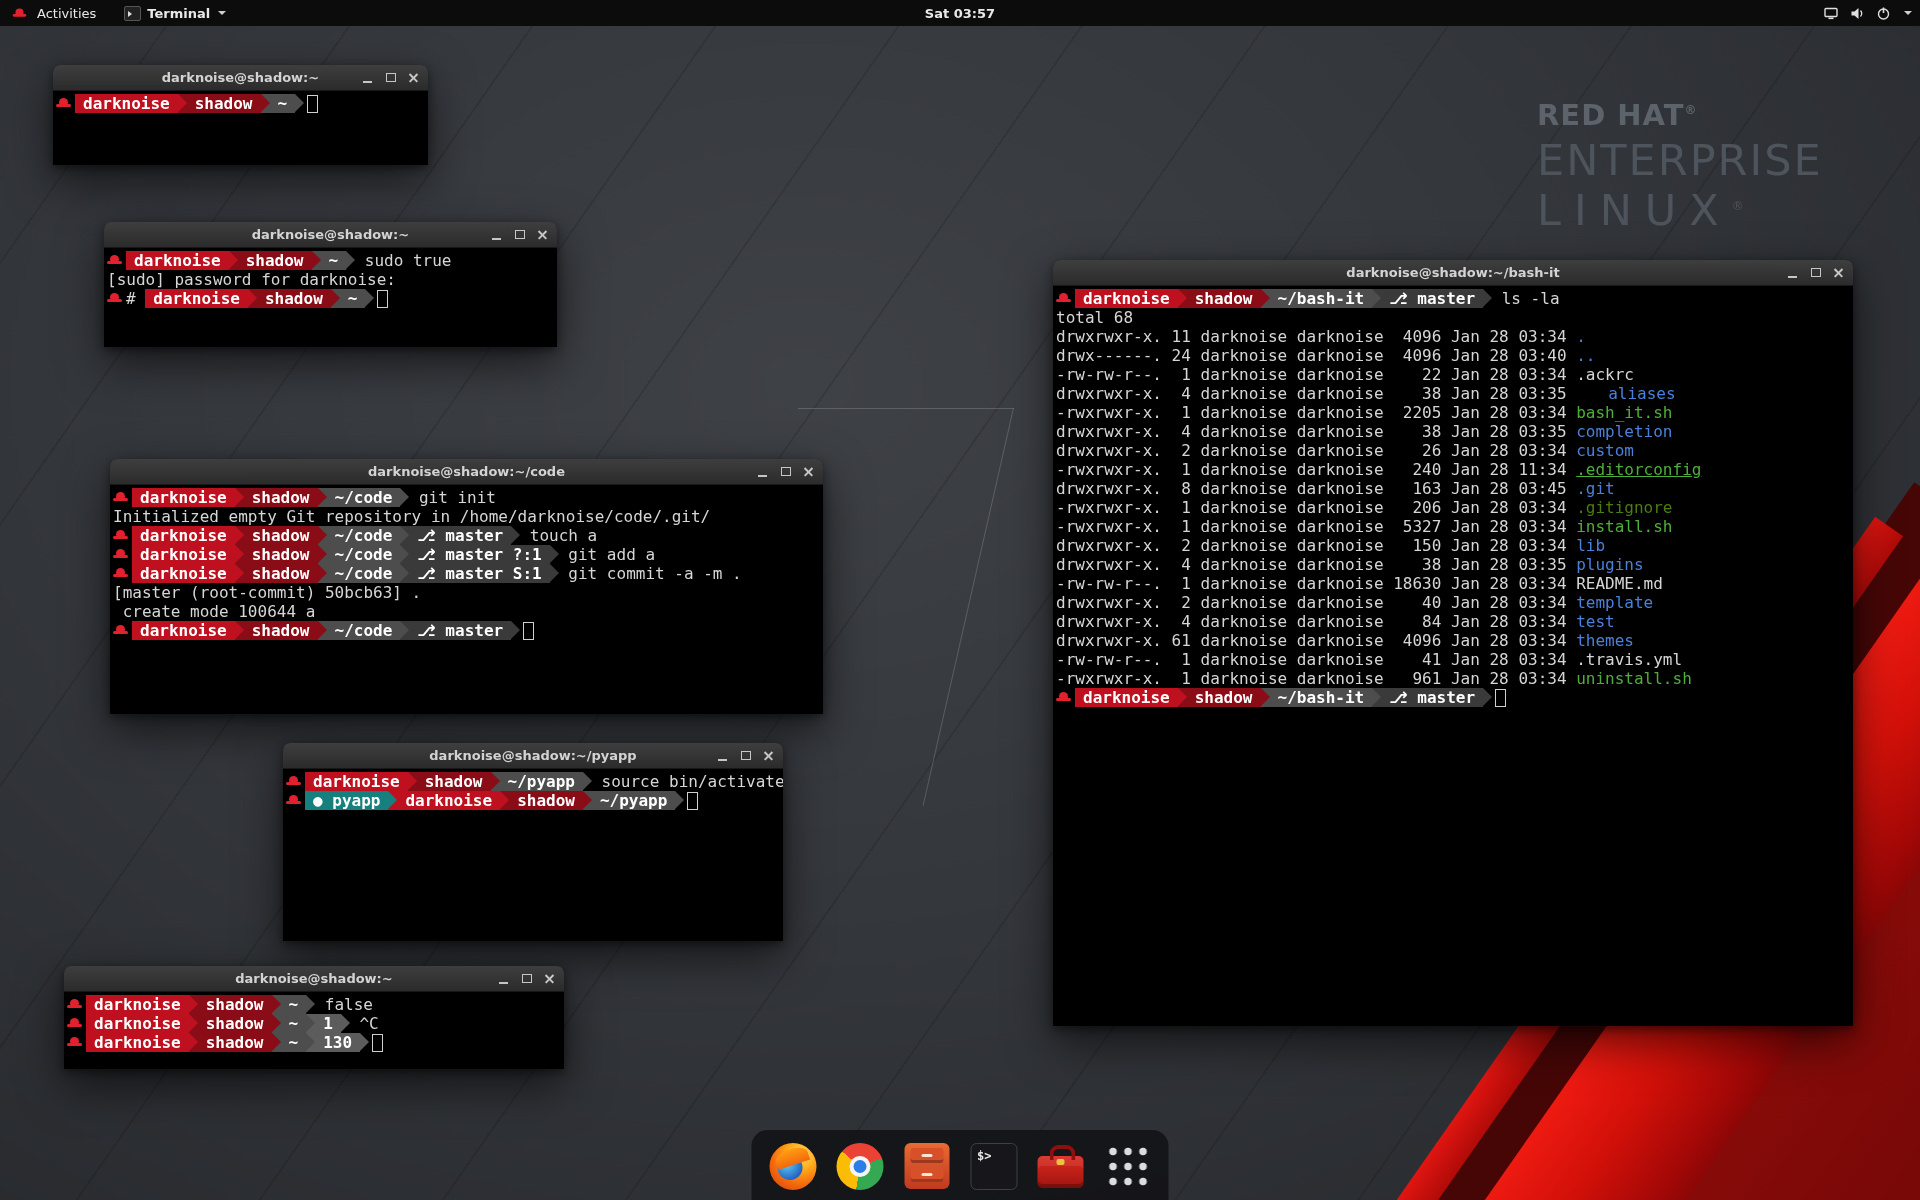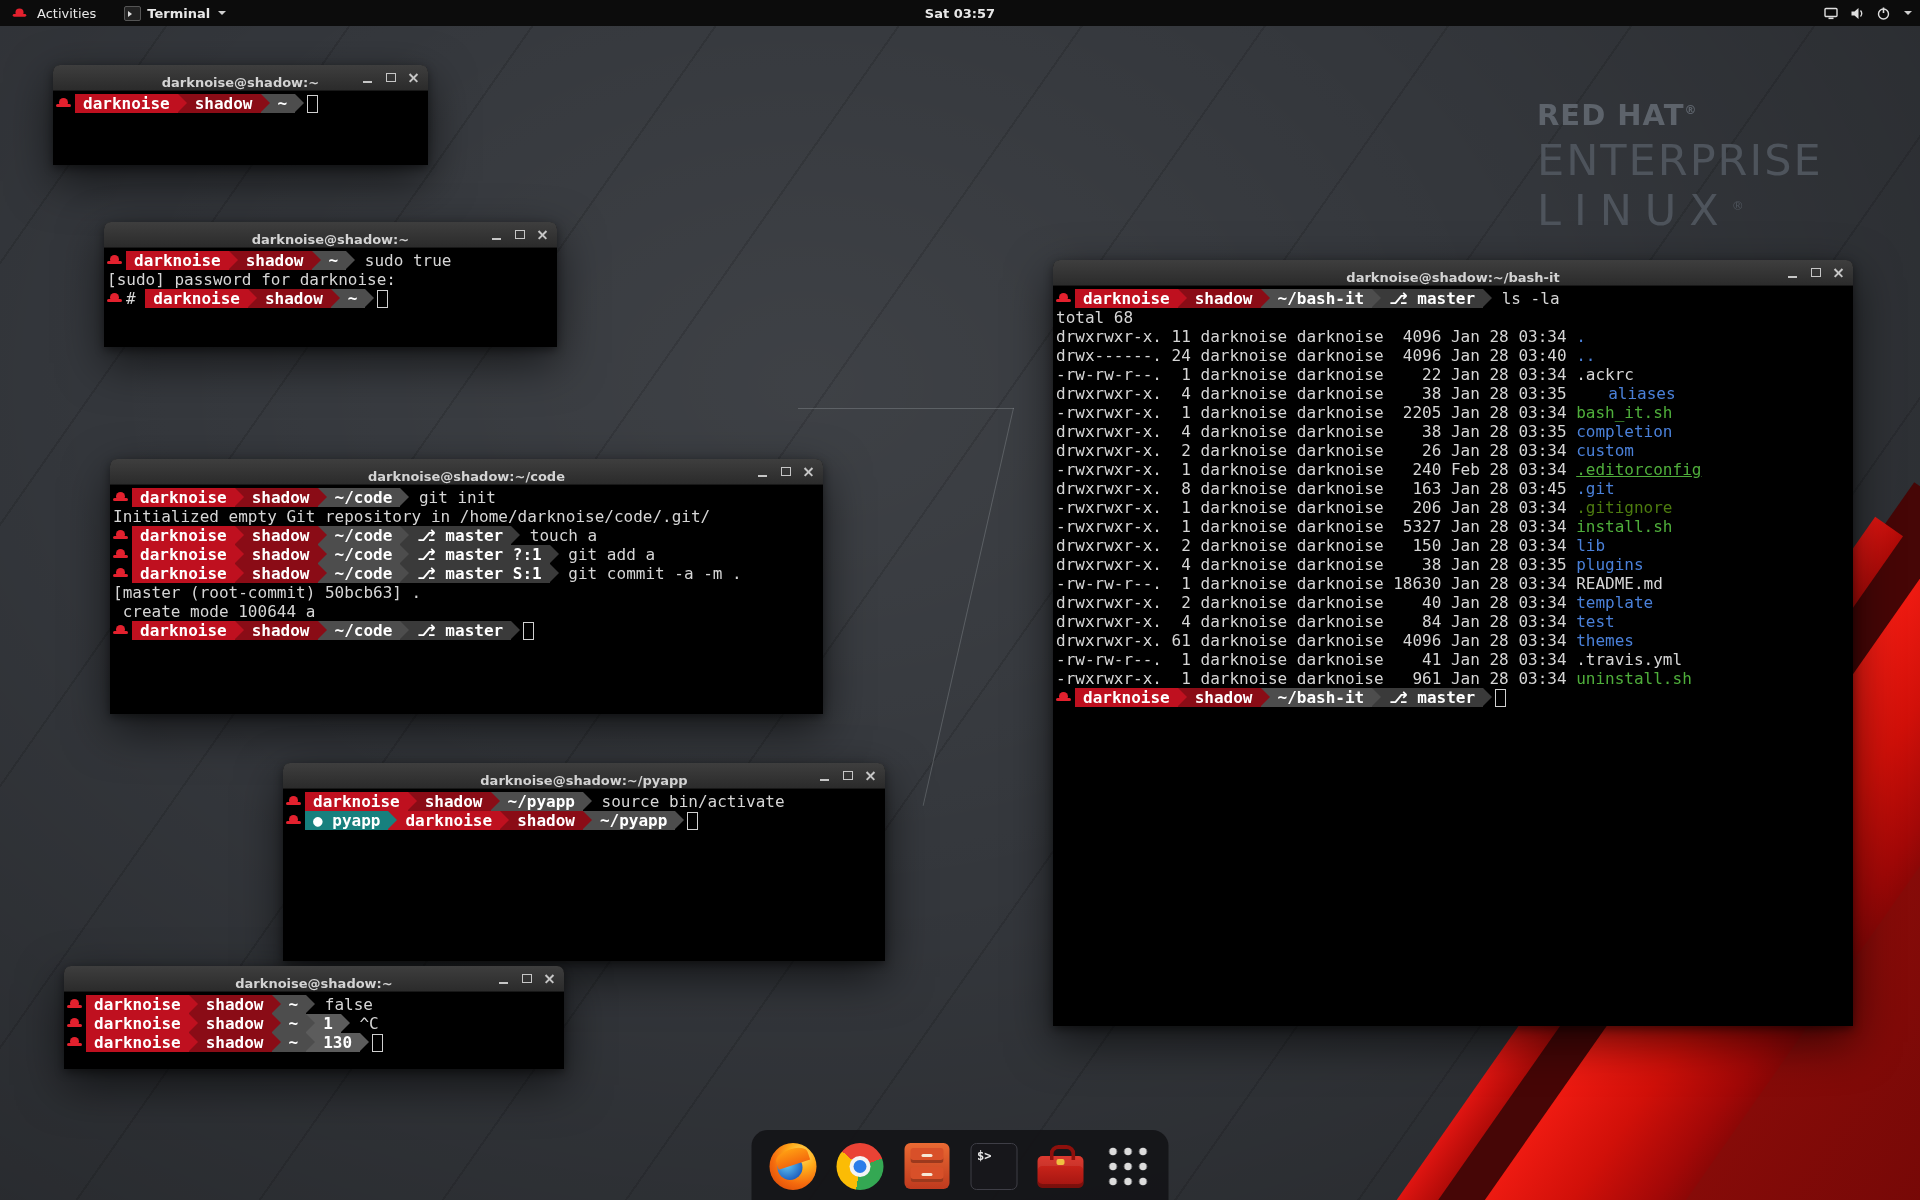--- a/index.html
+++ b/index.html
@@ -44,21 +44,21 @@
 
   
   .hat-icon{display:inline-block;width:15px;height:19px;position:relative;vertical-align:top;margin-right:4px;}
   .hat-icon::before{content:'';position:absolute;left:3px;top:4px;width:9px;height:6px;background:#e3212e;border-radius:5px 5px 1px 1px;}
   .hat-icon::after{content:'';position:absolute;left:0;top:10px;width:15px;height:3px;background:#e3212e;border-radius:2px;}
 
   
   .twin{position:absolute;background:#000;border-radius:8px 8px 0 0;z-index:10;
         box-shadow:0 16px 46px rgba(0,0,0,.6),0 3px 10px rgba(0,0,0,.45);}
   .tbar{height:25px;background:linear-gradient(#3e3e3e,#2b2b2b);border-radius:7px 7px 0 0;
-        border-bottom:1px solid #181818;position:relative;display:flex;align-items:flex-end;justify-content:center;}
+        border-bottom:1px solid #181818;position:relative;display:flex;align-items:center;justify-content:center;}
   .ttl{font-size:13px;font-weight:bold;color:#d3d3d3;}
   .wbtns{position:absolute;right:7px;top:0;height:25px;display:flex;align-items:center;gap:8px;}
   .wbtn{width:15px;height:15px;display:flex;align-items:center;justify-content:center;position:relative;}
   .btn-min::before{content:'';width:9px;height:2px;background:#c6c6c6;margin-top:8px;}
   .btn-max::before{content:'';width:8px;height:7px;border:1.5px solid #c6c6c6;}
   .btn-close::before,.btn-close::after{content:'';position:absolute;left:2px;top:7px;width:11px;height:1.8px;background:#c6c6c6;}
   .btn-close::before{transform:rotate(45deg);} .btn-close::after{transform:rotate(-45deg);}
   .tbody{position:absolute;left:0;right:0;top:26px;bottom:0;background:#000;padding:3px 0 0 3px;overflow:hidden;}
 
   .tline{height:19px;white-space:pre;font:16px/19px "DejaVu Sans Mono","DejaVu Sans",monospace;color:#d6d6d6;}
@@ -198,21 +198,21 @@
       <div class="tline"><span class="ttxt">Initialized empty Git repository in /home/darknoise/code/.git/</span></div>
       <div class="tline"><span class="hat-icon"></span><span class="pseg" style="background: rgb(191, 16, 31);">darknoise</span><span class="parrow" style="background: rgb(138, 12, 22);"><span class="ptri" style="border-left-color: rgb(191, 16, 31);"></span></span><span class="pseg" style="background: rgb(138, 12, 22);">shadow</span><span class="parrow" style="background: rgb(77, 77, 77);"><span class="ptri" style="border-left-color: rgb(138, 12, 22);"></span></span><span class="pseg" style="background: rgb(77, 77, 77);">~/code</span><span class="parrow" style="background: rgb(58, 58, 58);"><span class="ptri" style="border-left-color: rgb(77, 77, 77);"></span></span><span class="pseg" style="background: rgb(58, 58, 58);">⎇ master</span><span class="parrow" style="background: transparent;"><span class="ptri" style="border-left-color: rgb(58, 58, 58);"></span></span><span class="ttxt"> touch a</span></div>
       <div class="tline"><span class="hat-icon"></span><span class="pseg" style="background: rgb(191, 16, 31);">darknoise</span><span class="parrow" style="background: rgb(138, 12, 22);"><span class="ptri" style="border-left-color: rgb(191, 16, 31);"></span></span><span class="pseg" style="background: rgb(138, 12, 22);">shadow</span><span class="parrow" style="background: rgb(77, 77, 77);"><span class="ptri" style="border-left-color: rgb(138, 12, 22);"></span></span><span class="pseg" style="background: rgb(77, 77, 77);">~/code</span><span class="parrow" style="background: rgb(58, 58, 58);"><span class="ptri" style="border-left-color: rgb(77, 77, 77);"></span></span><span class="pseg" style="background: rgb(58, 58, 58);">⎇ master ?:1</span><span class="parrow" style="background: transparent;"><span class="ptri" style="border-left-color: rgb(58, 58, 58);"></span></span><span class="ttxt"> git add a</span></div>
       <div class="tline"><span class="hat-icon"></span><span class="pseg" style="background: rgb(191, 16, 31);">darknoise</span><span class="parrow" style="background: rgb(138, 12, 22);"><span class="ptri" style="border-left-color: rgb(191, 16, 31);"></span></span><span class="pseg" style="background: rgb(138, 12, 22);">shadow</span><span class="parrow" style="background: rgb(77, 77, 77);"><span class="ptri" style="border-left-color: rgb(138, 12, 22);"></span></span><span class="pseg" style="background: rgb(77, 77, 77);">~/code</span><span class="parrow" style="background: rgb(58, 58, 58);"><span class="ptri" style="border-left-color: rgb(77, 77, 77);"></span></span><span class="pseg" style="background: rgb(58, 58, 58);">⎇ master S:1</span><span class="parrow" style="background: transparent;"><span class="ptri" style="border-left-color: rgb(58, 58, 58);"></span></span><span class="ttxt"> git commit -a -m .</span></div>
       <div class="tline"><span class="ttxt">[master (root-commit) 50bcb63] .</span></div>
       <div class="tline"><span class="ttxt"> create mode 100644 a</span></div>
       <div class="tline"><span class="hat-icon"></span><span class="pseg" style="background: rgb(191, 16, 31);">darknoise</span><span class="parrow" style="background: rgb(138, 12, 22);"><span class="ptri" style="border-left-color: rgb(191, 16, 31);"></span></span><span class="pseg" style="background: rgb(138, 12, 22);">shadow</span><span class="parrow" style="background: rgb(77, 77, 77);"><span class="ptri" style="border-left-color: rgb(138, 12, 22);"></span></span><span class="pseg" style="background: rgb(77, 77, 77);">~/code</span><span class="parrow" style="background: rgb(58, 58, 58);"><span class="ptri" style="border-left-color: rgb(77, 77, 77);"></span></span><span class="pseg" style="background: rgb(58, 58, 58);">⎇ master</span><span class="parrow" style="background: transparent;"><span class="ptri" style="border-left-color: rgb(58, 58, 58);"></span></span><span class="tcursor"></span></div>
     </div>
 </div>
 
-<div class="twin" style="left:283px;top:743px;width:602px;height:198px;margin-top:20px;">
+<div class="twin" style="left:283px;top:743px;width:500px;height:198px;">
   <div class="tbar">
     <span class="ttl">darknoise@shadow:~/pyapp</span>
     <span class="wbtns">
       <span class="wbtn btn-min"></span>
       <span class="wbtn btn-max"></span>
       <span class="wbtn btn-close"></span>
     </span>
   </div>
   <div class="tbody">
       <div class="tline"><span class="hat-icon"></span><span class="pseg" style="background: rgb(191, 16, 31);">darknoise</span><span class="parrow" style="background: rgb(138, 12, 22);"><span class="ptri" style="border-left-color: rgb(191, 16, 31);"></span></span><span class="pseg" style="background: rgb(138, 12, 22);">shadow</span><span class="parrow" style="background: rgb(77, 77, 77);"><span class="ptri" style="border-left-color: rgb(138, 12, 22);"></span></span><span class="pseg" style="background: rgb(77, 77, 77);">~/pyapp</span><span class="parrow" style="background: transparent;"><span class="ptri" style="border-left-color: rgb(77, 77, 77);"></span></span><span class="ttxt"> source bin/activate</span></div>
@@ -248,21 +248,21 @@
   <div class="tbody">
       <div class="tline"><span class="hat-icon"></span><span class="pseg" style="background: rgb(191, 16, 31);">darknoise</span><span class="parrow" style="background: rgb(138, 12, 22);"><span class="ptri" style="border-left-color: rgb(191, 16, 31);"></span></span><span class="pseg" style="background: rgb(138, 12, 22);">shadow</span><span class="parrow" style="background: rgb(77, 77, 77);"><span class="ptri" style="border-left-color: rgb(138, 12, 22);"></span></span><span class="pseg" style="background: rgb(77, 77, 77);">~/bash-it</span><span class="parrow" style="background: rgb(58, 58, 58);"><span class="ptri" style="border-left-color: rgb(77, 77, 77);"></span></span><span class="pseg" style="background: rgb(58, 58, 58);">⎇ master</span><span class="parrow" style="background: transparent;"><span class="ptri" style="border-left-color: rgb(58, 58, 58);"></span></span><span class="ttxt"> ls -la</span></div>
       <div class="tline"><span class="ttxt">total 68</span></div>
       <div class="tline"><span class="ttxt">drwxrwxr-x. 11 darknoise darknoise  4096 Jan 28 03:34 </span><span class="ttxt" style="color: rgb(74, 128, 217);">.</span></div>
       <div class="tline"><span class="ttxt">drwx------. 24 darknoise darknoise  4096 Jan 28 03:40 </span><span class="ttxt" style="color: rgb(74, 128, 217);">..</span></div>
       <div class="tline"><span class="ttxt">-rw-rw-r--.  1 darknoise darknoise    22 Jan 28 03:34 </span><span class="ttxt">.ackrc</span></div>
       <div class="tline"><span class="ttxt">drwxrwxr-x.  4 darknoise darknoise    38 Jan 28 03:35 </span><span class="ttxt" style="color: rgb(74, 128, 217); margin-left: 32px;">aliases</span></div>
       <div class="tline"><span class="ttxt">-rwxrwxr-x.  1 darknoise darknoise  2205 Jan 28 03:34 </span><span class="ttxt" style="color: rgb(79, 174, 59);">bash_it.sh</span></div>
       <div class="tline"><span class="ttxt">drwxrwxr-x.  4 darknoise darknoise    38 Jan 28 03:35 </span><span class="ttxt" style="color: rgb(74, 128, 217);">completion</span></div>
       <div class="tline"><span class="ttxt">drwxrwxr-x.  2 darknoise darknoise    26 Jan 28 03:34 </span><span class="ttxt" style="color: rgb(74, 128, 217);">custom</span></div>
-      <div class="tline"><span class="ttxt">-rwxrwxr-x.  1 darknoise darknoise   240 Feb 28 03:34 </span><span class="ttxt" style="color: rgb(79, 174, 59); text-decoration: underline;">.editorconfig</span></div>
+      <div class="tline"><span class="ttxt">-rwxrwxr-x.  1 darknoise darknoise   240 Jan 28 11:34 </span><span class="ttxt" style="color: rgb(79, 174, 59); text-decoration: underline;">.editorconfig</span></div>
       <div class="tline"><span class="ttxt">drwxrwxr-x.  8 darknoise darknoise   163 Jan 28 03:45 </span><span class="ttxt" style="color: rgb(74, 128, 217);">.git</span></div>
       <div class="tline"><span class="ttxt">-rwxrwxr-x.  1 darknoise darknoise   206 Jan 28 03:34 </span><span class="ttxt" style="color: #4d7c0f;">.gitignore</span></div>
       <div class="tline"><span class="ttxt">-rwxrwxr-x.  1 darknoise darknoise  5327 Jan 28 03:34 </span><span class="ttxt" style="color: rgb(79, 174, 59);">install.sh</span></div>
       <div class="tline"><span class="ttxt">drwxrwxr-x.  2 darknoise darknoise   150 Jan 28 03:34 </span><span class="ttxt" style="color: rgb(74, 128, 217);">lib</span></div>
       <div class="tline"><span class="ttxt">drwxrwxr-x.  4 darknoise darknoise    38 Jan 28 03:35 </span><span class="ttxt" style="color: rgb(74, 128, 217);">plugins</span></div>
       <div class="tline"><span class="ttxt">-rw-rw-r--.  1 darknoise darknoise 18630 Jan 28 03:34 </span><span class="ttxt">README.md</span></div>
       <div class="tline"><span class="ttxt">drwxrwxr-x.  2 darknoise darknoise    40 Jan 28 03:34 </span><span class="ttxt" style="color: rgb(74, 128, 217);">template</span></div>
       <div class="tline"><span class="ttxt">drwxrwxr-x.  4 darknoise darknoise    84 Jan 28 03:34 </span><span class="ttxt" style="color: rgb(74, 128, 217);">test</span></div>
       <div class="tline"><span class="ttxt">drwxrwxr-x. 61 darknoise darknoise  4096 Jan 28 03:34 </span><span class="ttxt" style="color: rgb(74, 128, 217);">themes</span></div>
       <div class="tline"><span class="ttxt">-rw-rw-r--.  1 darknoise darknoise    41 Jan 28 03:34 </span><span class="ttxt">.travis.yml</span></div>

